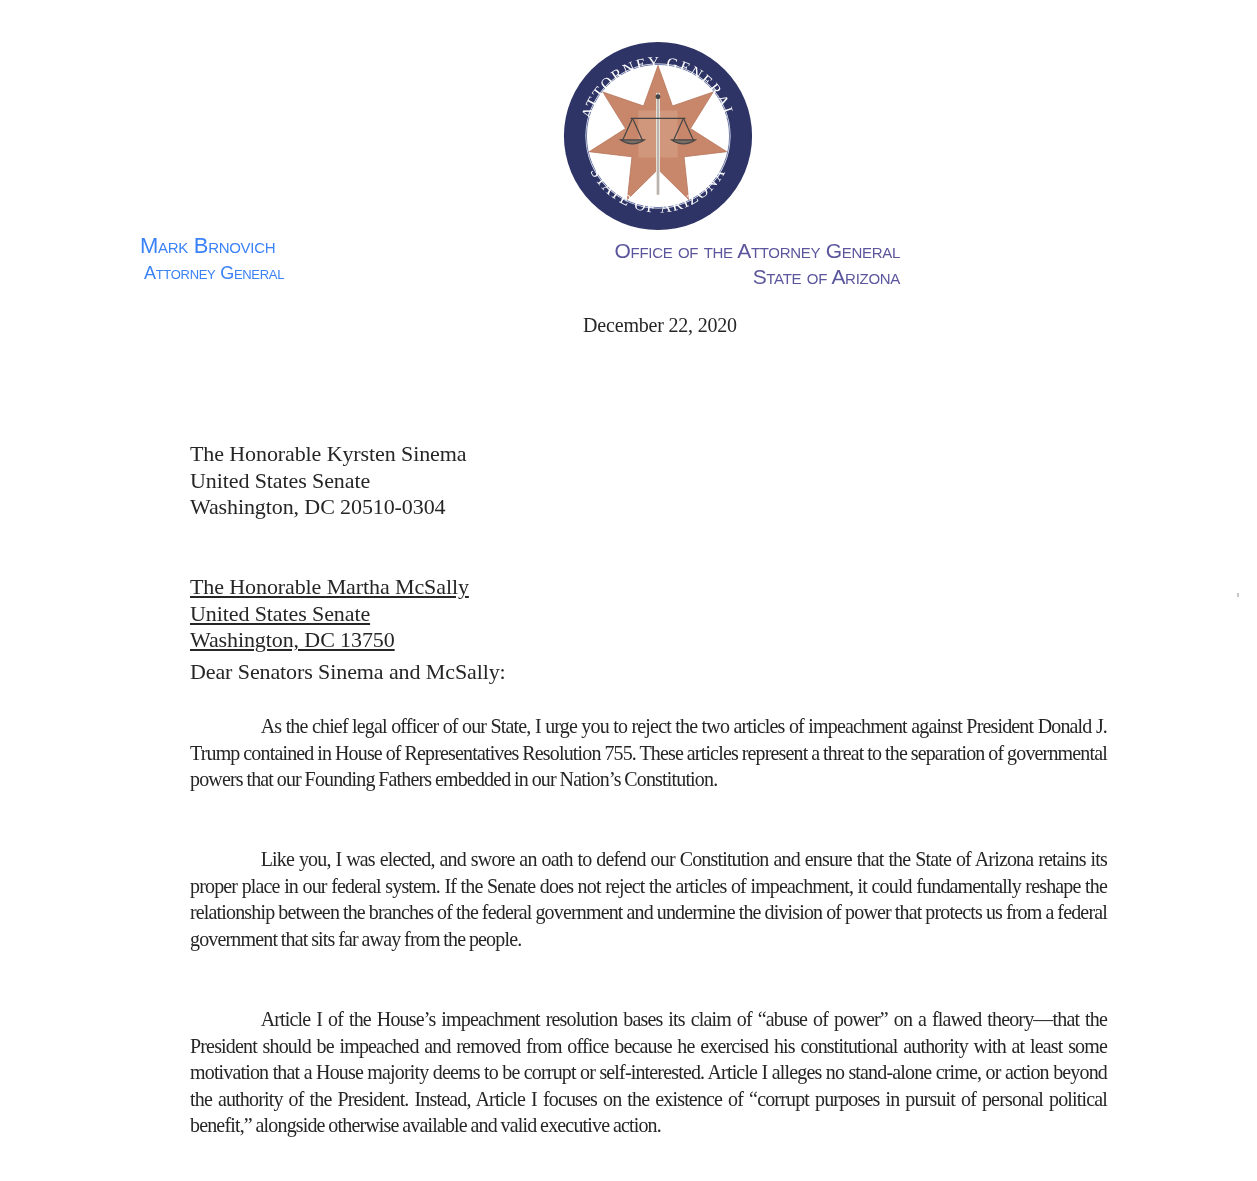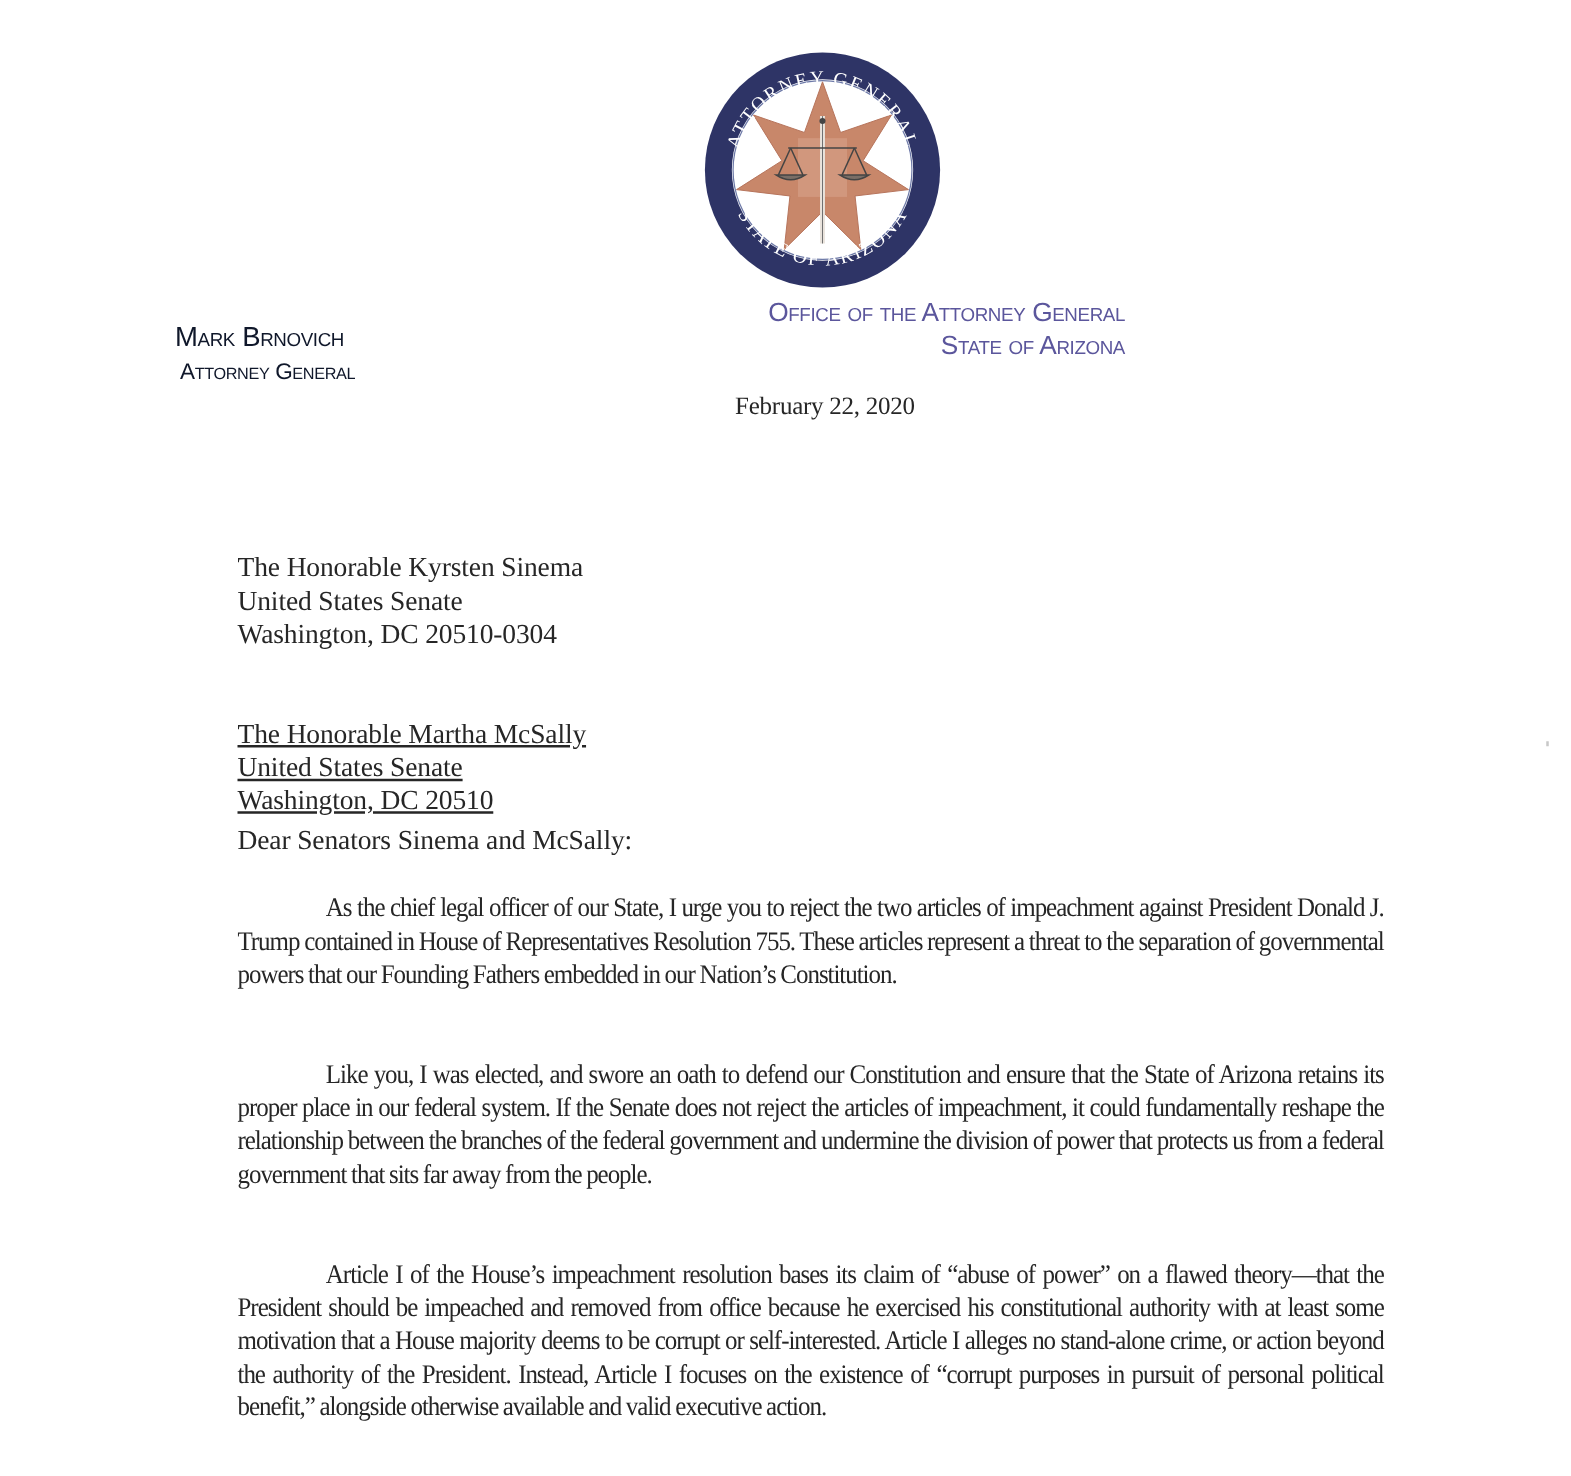--- a/index.html
+++ b/index.html
@@ -18,23 +18,23 @@
     .seal {
       position: absolute;
       left: 560px;
       top: 38px;
       width: 196px;
       height: 196px;
     }
     .letterhead-left {
       position: absolute;
       left: 140px;
-      top: 259px;
+      top: 235px;
       font-family: "Liberation Sans", "DejaVu Sans", sans-serif;
-      color: #0f172a;
+      color: #3b82f6;
       font-variant: small-caps;
       line-height: 1;
     }
     .ag-name {
       font-size: 22px;
       letter-spacing: -0.3px;
       display: block;
     }
     .ag-title {
       font-size: 18px;
@@ -150,32 +150,32 @@
 <div class="letterhead-left">
   <span class="ag-name">Mark Brnovich</span>
   <span class="ag-title">Attorney General</span>
 </div>
 
 <div class="letterhead-center">
   <div>Office of the Attorney General</div>
   <div>State of Arizona</div>
 </div>
 
-<div class="date">February 22, 2020</div>
+<div class="date">December 22, 2020</div>
 
 <div class="address addr1">
   <span>The Honorable Kyrsten Sinema</span>
   <span>United States Senate</span>
   <span>Washington, DC 20510-0304</span>
 </div>
 
 <div class="address addr2">
   <span>The Honorable Martha McSally</span>
   <span>United States Senate</span>
-  <span>Washington, DC 20510</span>
+  <span>Washington, DC 13750</span>
 </div>
 
 <div class="salutation">Dear Senators Sinema and McSally:</div>
 
 <p class="para p1" style="transform: scaleX(0.93); width: 986.022px;">As the chief legal officer of our State, I urge you to reject the two articles of impeachment against President Donald J. Trump contained in House of Representatives Resolution 755.  These articles represent a threat to the separation of governmental powers that our Founding Fathers embedded in our Nation’s Constitution.</p>
 <p class="para p2" style="transform: scaleX(0.93); width: 986.022px;">Like you, I was elected, and swore an oath to defend our Constitution and ensure that the State of Arizona retains its proper place in our federal system.  If the Senate does not reject the articles of impeachment, it could fundamentally reshape the relationship between the branches of the federal government and undermine the division of power that protects us from a federal government that sits far away from the people.</p>
 <p class="para p3" style="transform: scaleX(0.93); width: 986.022px;">Article I of the House’s impeachment resolution bases its claim of “abuse of power” on a flawed theory—that the President should be impeached and removed from office because he exercised his constitutional authority with at least some motivation that a House majority deems to be corrupt or self-interested.  Article I alleges no stand-alone crime, or action beyond the authority of the President.  Instead, Article I focuses on the existence of “corrupt purposes in pursuit of personal political benefit,” alongside otherwise available and valid executive action.</p>
 
 <div class="speck"></div>
 

